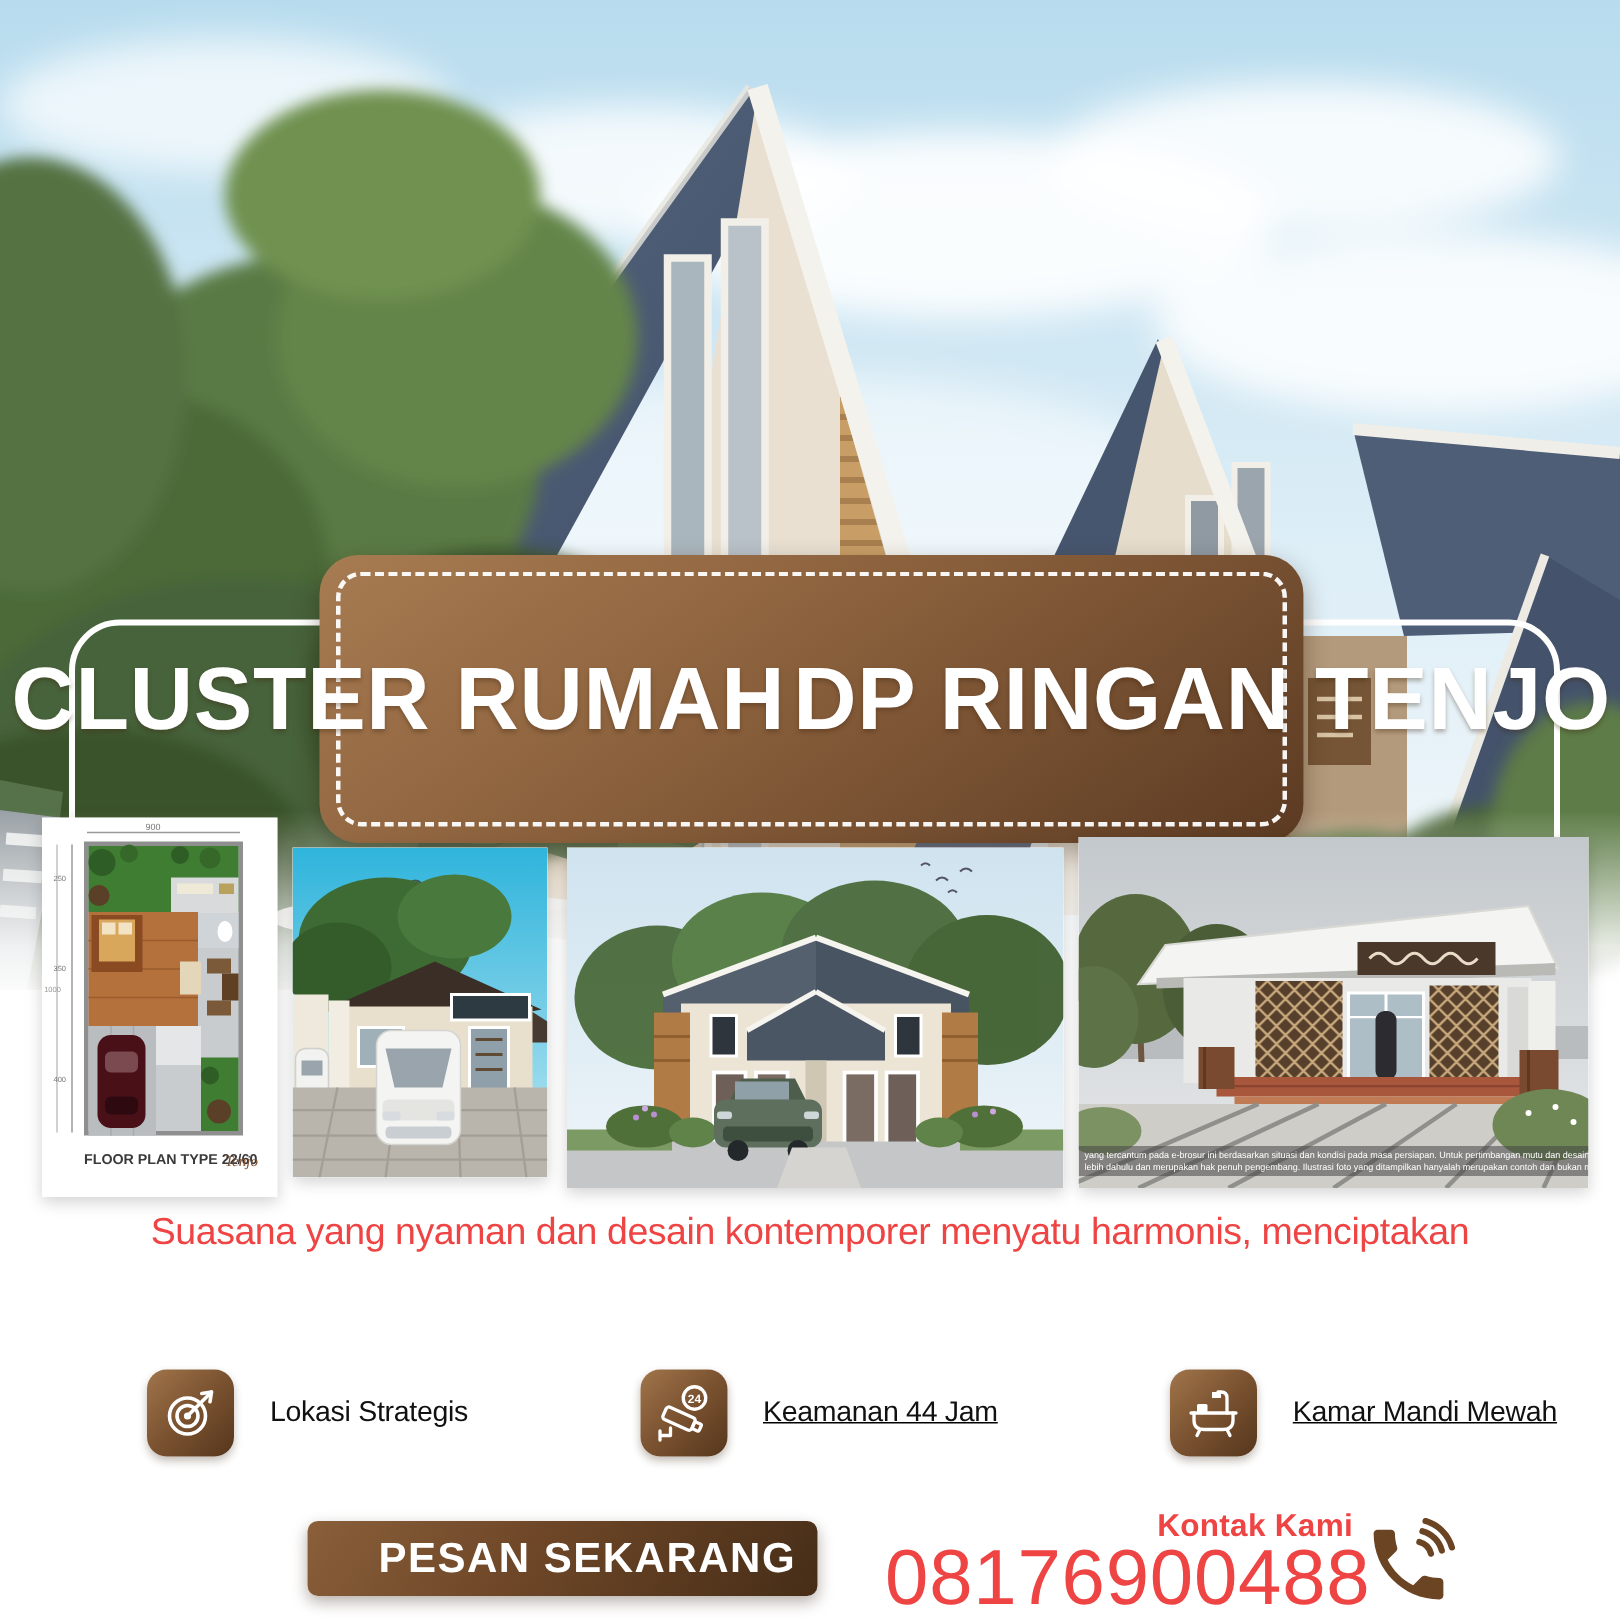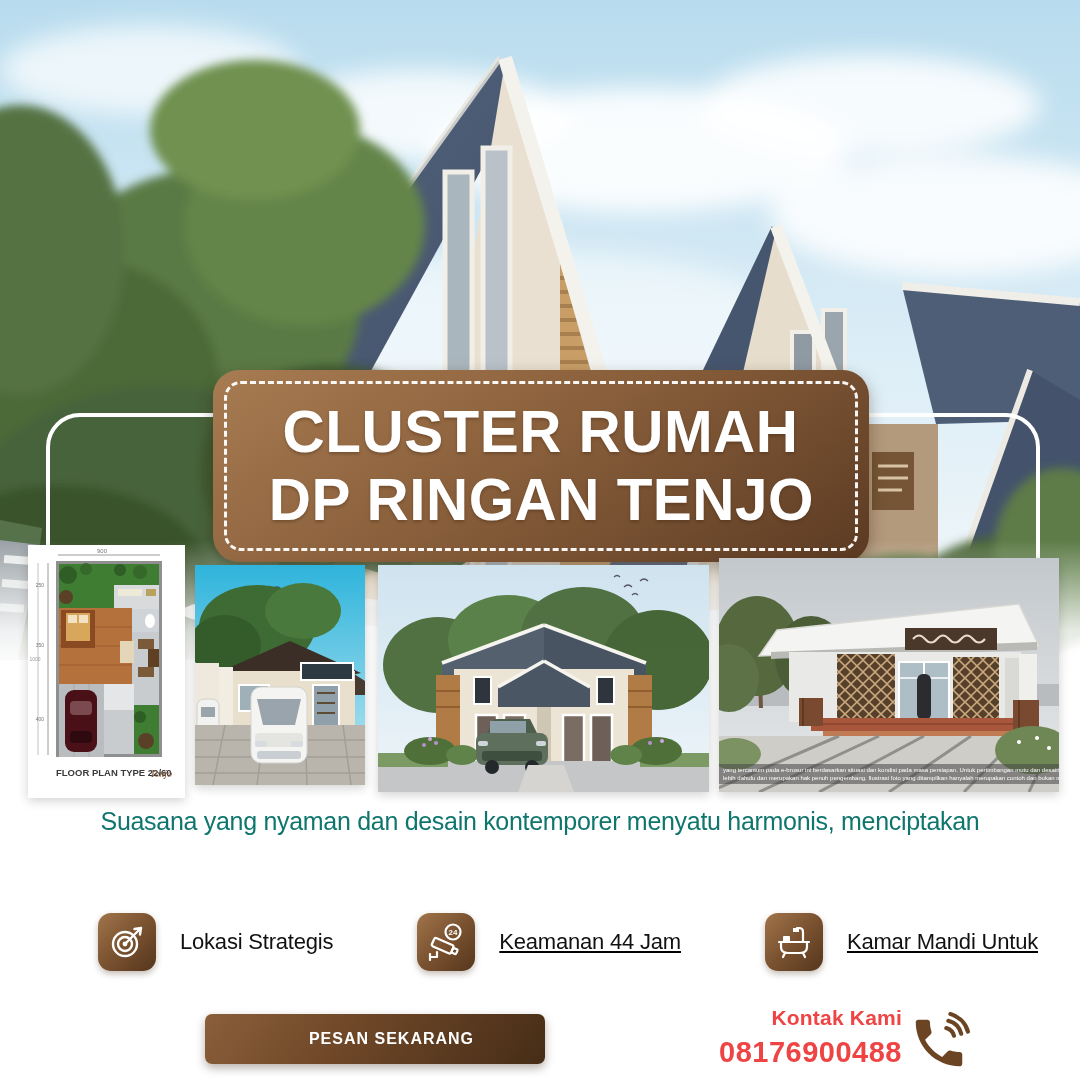--- a/index.html
+++ b/index.html
@@ -14,45 +14,45 @@
     background:linear-gradient(to bottom, rgba(255,255,255,0) 0%, rgba(255,255,255,.85) 70%, #fff 100%);}
   
   .white-frame{position:absolute;left:46px;top:413px;width:986px;height:320px;
     border:4px solid #ffffff;border-radius:34px;}
   
   .plaque{position:absolute;left:213px;top:370px;width:656px;height:192px;
     border-radius:26px;
     background:linear-gradient(145deg,#a87c52 0%, #8a603c 45%, #5b3a22 100%);
     box-shadow:0 6px 16px rgba(40,24,10,.35);}
   .plaque-inner{position:absolute;inset:11px;border:3px dashed rgba(255,255,255,.95);
-    border-radius:17px;display:flex;flex-direction:column;justify-content:center;align-items:center;}
+    border-radius:17px;display:flex;flex-direction:row;justify-content:center;align-items:center;}
   .title-line{color:#fff;font-weight:800;font-size:59px;line-height:68px;
     letter-spacing:.5px;white-space:nowrap;transform:scaleX(.99);text-shadow:0 2px 3px rgba(60,35,15,.35);}
   
   .thumb{position:absolute;overflow:hidden;box-shadow:0 3px 10px rgba(0,0,0,.18);background:#fff;}
   .thumb svg{display:block;}
   
   .desc{position:absolute;left:50px;top:806px;width:980px;text-align:center;
-    color:#0f766e;font-size:25px;line-height:31px;letter-spacing:-.3px;}
+    color:#ef4444;font-size:25px;line-height:31px;letter-spacing:-.3px;}
   
   .features{position:absolute;left:98px;top:913px;width:940px;display:flex;align-items:center;}
   .feature{display:flex;align-items:center;}
   .feature + .feature{margin-left:auto;text-decoration:underline;}
   .icon-tile{width:58px;height:58px;border-radius:13px;flex:0 0 auto;
     background:linear-gradient(135deg,#a1754b 0%, #7a5230 50%, #55361c 100%);
     display:flex;align-items:center;justify-content:center;box-shadow:0 3px 6px rgba(60,35,15,.3);}
-  .feature-label{margin-left:24px;color:#111;font-size:22px;letter-spacing:-.2px;white-space:nowrap;}
+  .feature-label{margin-left:24px;color:#111;font-size:19px;letter-spacing:-.2px;white-space:nowrap;}
   
   .cta-button{position:absolute;left:205px;top:1014px;width:340px;height:50px;border:0;cursor:pointer;
     border-radius:7px;background:linear-gradient(125deg,#8a5f3a 0%, #6d4627 45%, #462d17 100%);
-    color:#fff;font-family:"Liberation Sans",sans-serif;font-weight:800;font-size:16px;letter-spacing:1px;
+    color:#fff;font-family:"Liberation Sans",sans-serif;font-weight:800;font-size:28px;letter-spacing:1px;
     box-shadow:0 4px 10px rgba(50,30,12,.35);padding-left:39px;}
   .contact{position:absolute;left:590px;top:1006px;width:312px;text-align:right;color:#ef4444;cursor:pointer;}
   .contact-label{font-size:21px;font-weight:800;letter-spacing:.2px;}
-  .contact-phone{font-size:29px;font-weight:700;letter-spacing:.5px;line-height:44px;}
+  .contact-phone{font-size:52px;font-weight:400;letter-spacing:.5px;line-height:44px;}
   .phone-icon{position:absolute;left:908px;top:1012px;width:62px;height:62px;}
 </style>
 </head>
 <body>
 
 <div class="canvas">
 
   <svg class="hero" viewBox="0 0 1080 660" aria-hidden="true">
     <defs>
       <linearGradient id="sky" x1="0" y1="0" x2="0" y2="1">
@@ -436,21 +436,21 @@
       <div class="icon-tile">
         <svg width="40" height="40" viewBox="0 0 40 40" fill="none" stroke="#ffffff" stroke-width="2.2" stroke-linecap="round" stroke-linejoin="round">
           <path d="M29 20 V10 q0 -4 -4 -4 h-2"></path>
           <path d="M19 6 h6 v4 h-6 z" fill="#ffffff" stroke="none"></path>
           <path d="M5 20 h30"></path>
           <path d="M7 20 v5 q0 6 7 6 h12 q7 0 7 -6 v-5"></path>
           <path d="M11 31 l-2 4 M29 31 l2 4"></path>
           <rect x="9" y="14" width="7" height="6" rx="1" fill="#ffffff" stroke="none"></rect>
         </svg>
       </div>
-      <div class="feature-label">Kamar Mandi Untuk</div>
+      <div class="feature-label">Kamar Mandi Mewah</div>
     </div>
   </div>
 
   <button class="cta-button">PESAN SEKARANG</button>
 
   <div class="contact">
     <div class="contact-label">Kontak Kami</div>
     <div class="contact-phone">08176900488</div>
   </div>
 

